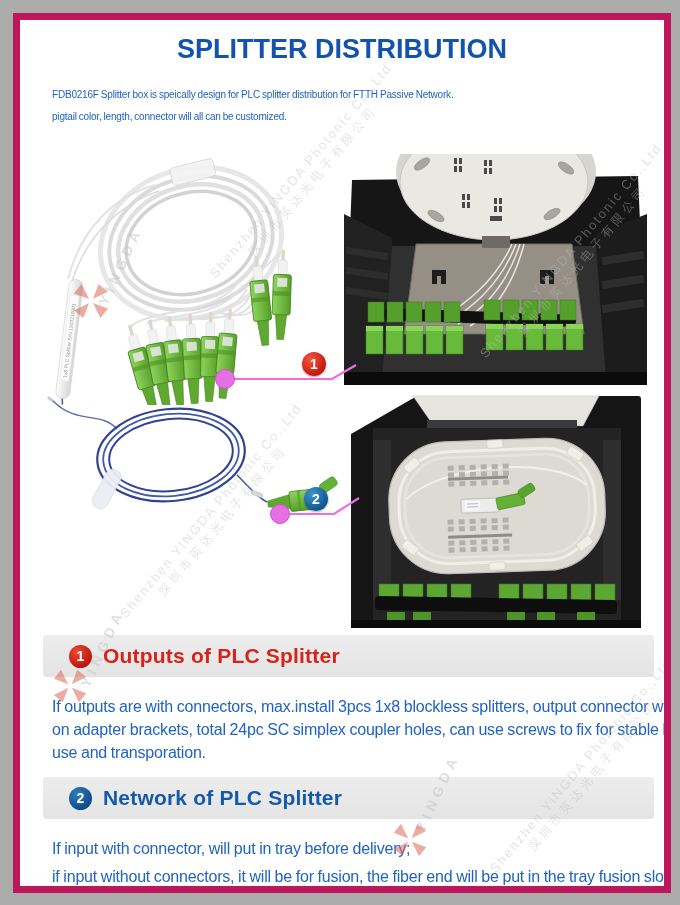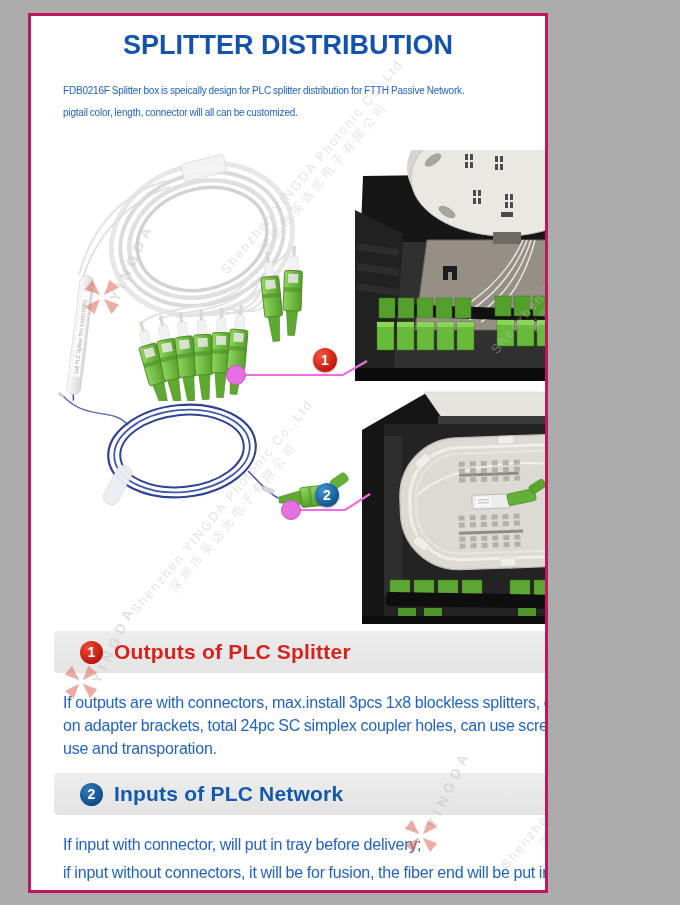--- a/index.html
+++ b/index.html
@@ -1,18 +1,18 @@
 <!DOCTYPE html>
 <html><head>
 <meta charset="utf-8">
 <style>
   * { margin:0; padding:0; box-sizing:border-box; }
   body { font-family:"Liberation Sans", sans-serif; }
   .canvas { position:relative; width:680px; height:905px; background:#acacac; overflow:hidden; }
-  .page { position:absolute; left:28px; top:13px; width:520px; height:880px; background:#ffffff; border:3px solid #be185d; overflow:hidden; }
+  .page { position:absolute; left:13px; top:13px; width:658px; height:880px; background:#ffffff; border:7px solid #be185d; overflow:hidden; }
 
   
   .wm-layer { position:absolute; inset:0; z-index:6; pointer-events:none; }
   .wm { position:absolute; color:#bdbdbd; opacity:.42; white-space:nowrap; text-align:center; }
   .wm .wm-en { font-size:13px; letter-spacing:2px; }
   .wm .wm-cn { font-size:12px; letter-spacing:4px; }
   .wm-brand { position:absolute; color:#c3c3c3; opacity:.5; font-size:14px; font-weight:bold; letter-spacing:5px; white-space:nowrap; }
   .pinwheel { position:absolute; opacity:.55; }
 
   
@@ -427,21 +427,21 @@
     <div class="sec-body body-1" style="top:675px">
       <div class="bline">If outputs are with connectors, max.install 3pcs 1x8 blockless splitters, output connector will be fixed</div>
       <div class="bline">on adapter brackets, total 24pc SC simplex coupler holes, can use screws to fix for stable long term</div>
       <div class="bline">use and transporation.</div>
     </div>
 
     <div class="sec-bar" style="top:757px">
       <span class="sec-circle c-blue">
         <span>2</span>
       </span>
-      <span class="sec-title t-blue">Inputs of PLC Network</span>
+      <span class="sec-title t-blue">Network of PLC Splitter</span>
     </div>
     <div class="sec-body body-2" style="top:815px">
       <div class="bline">If input with connector, will put in tray before delivery;</div>
       <div class="bline">if input without connectors, it will be for fusion, the fiber end will be put in the tray fusion slots;</div>
     </div>
 
     <div class="wm-layer">
       <div class="wm" style="left:150px;top:140px;transform:rotate(-50deg)">
         <div class="wm-en">Shenzhen YINGDA Photonic Co.,Ltd</div>
         <div class="wm-cn">深圳市英达光电子有限公司</div>

